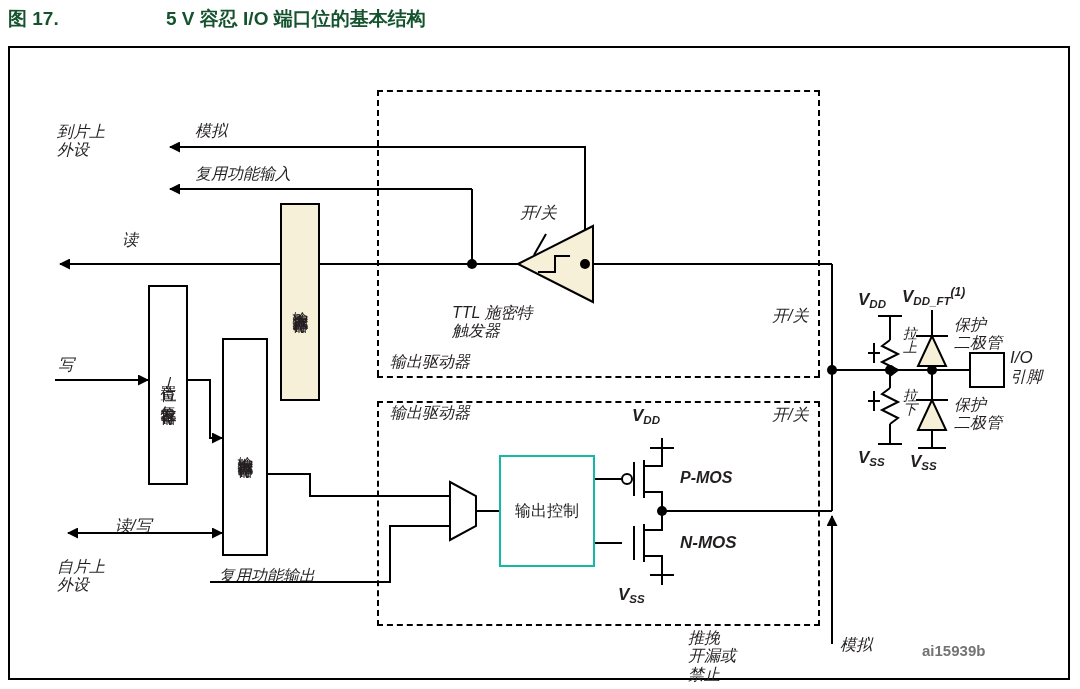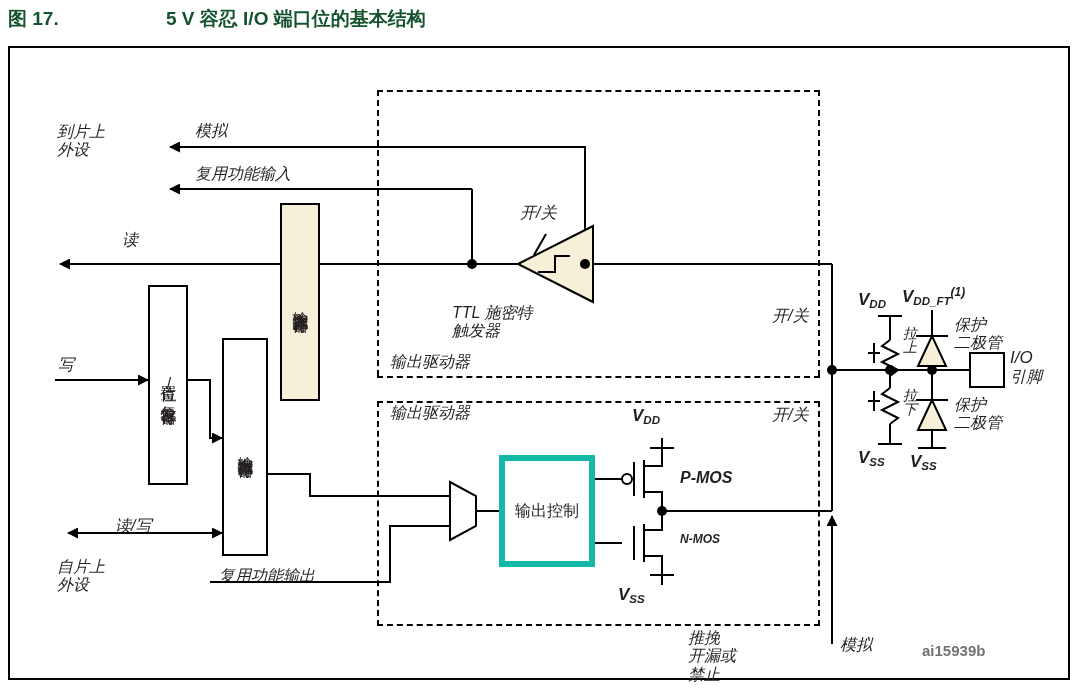--- a/index.html
+++ b/index.html
@@ -25,21 +25,21 @@
   .dashbox{position:absolute;border:2.5px dashed #000;box-sizing:border-box;}
   .dashline{position:absolute;border-top:2.5px dashed #000;}
 
   
   .vreg{position:absolute;border:2px solid #000;box-sizing:border-box;background:#fff;
         display:flex;align-items:center;justify-content:center;}
   .vreg span{writing-mode:vertical-rl;text-orientation:upright;font-size:16px;
              color:#231f20;letter-spacing:1px;white-space:nowrap;}
   .vreg.cream{background:#f7f0d8;}
 
-  .hbox{position:absolute;border:6px solid #14b8a6;box-sizing:border-box;background:#fff;
+  .hbox{position:absolute;border:2px solid #14b8a6;box-sizing:border-box;background:#fff;
         display:flex;align-items:center;justify-content:center;font-size:16px;color:#231f20;}
 
   svg{position:absolute;left:0;top:0;overflow:visible;}
   .sub{font-size:0.68em;vertical-align:-0.25em;}
   .sup{font-size:0.7em;vertical-align:0.5em;}
   .wm{position:absolute;font-weight:bold;font-size:15px;color:#737373;}
 </style>
 </head>
 <body>
 
@@ -234,21 +234,21 @@
 
     <div class="lbl" style="left:380px;top:305px;">输出驱动器</div>
 
     <div class="lbl" style="left:380px;top:356px;">输出驱动器</div>
 
     <div class="lbl" style="left:762px;top:259px;">开/关</div>
 
     <div class="lbl" style="left:762px;top:358px;">开/关</div>
 
     <div class="lbl b" style="left:670px;top:421px;font-size:16px;">P-MOS</div>
-    <div class="lbl b" style="left:670px;top:485px;font-size:12px;">N-MOS</div>
+    <div class="lbl b" style="left:670px;top:485px;font-size:17px;">N-MOS</div>
 
     <div class="lbl b" style="left:622px;top:358px;font-size:17px;">
       <span>V</span><span class="sub">DD</span>
     </div>
 
     <div class="lbl b" style="left:608px;top:537px;font-size:17px;">
       <span>V</span><span class="sub">SS</span>
     </div>
 
     <div class="lbl" style="left:678px;top:537px;margin-top:44px;">

